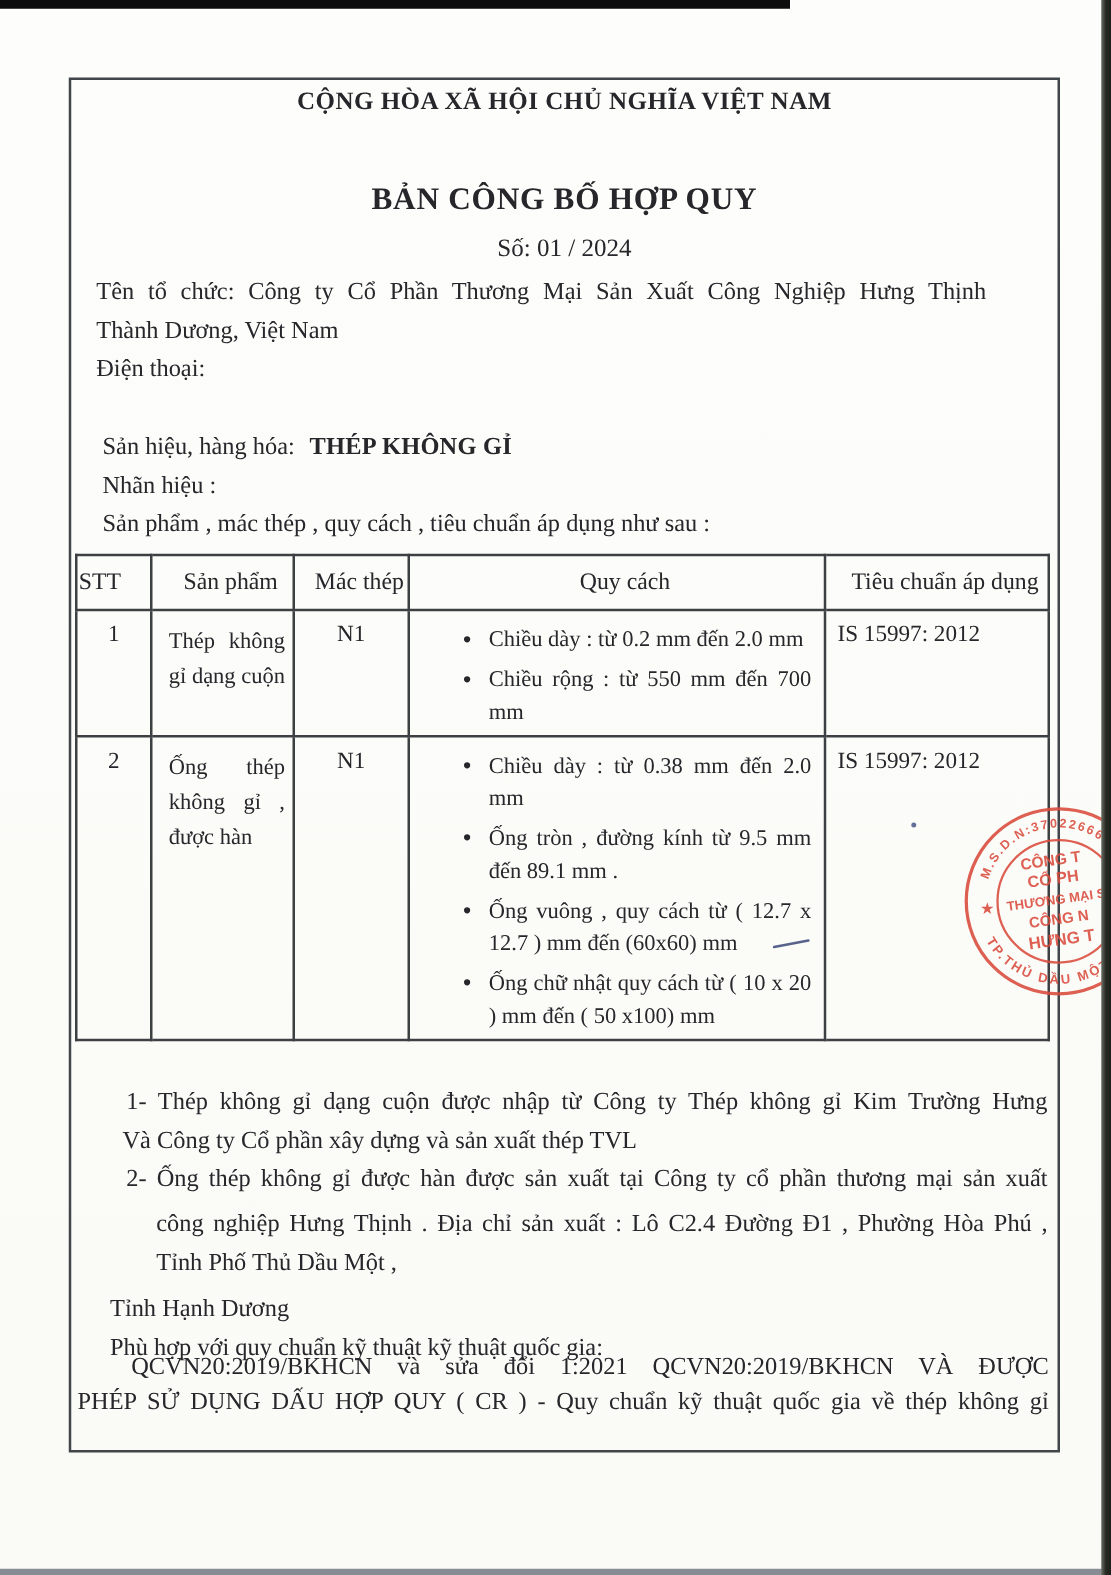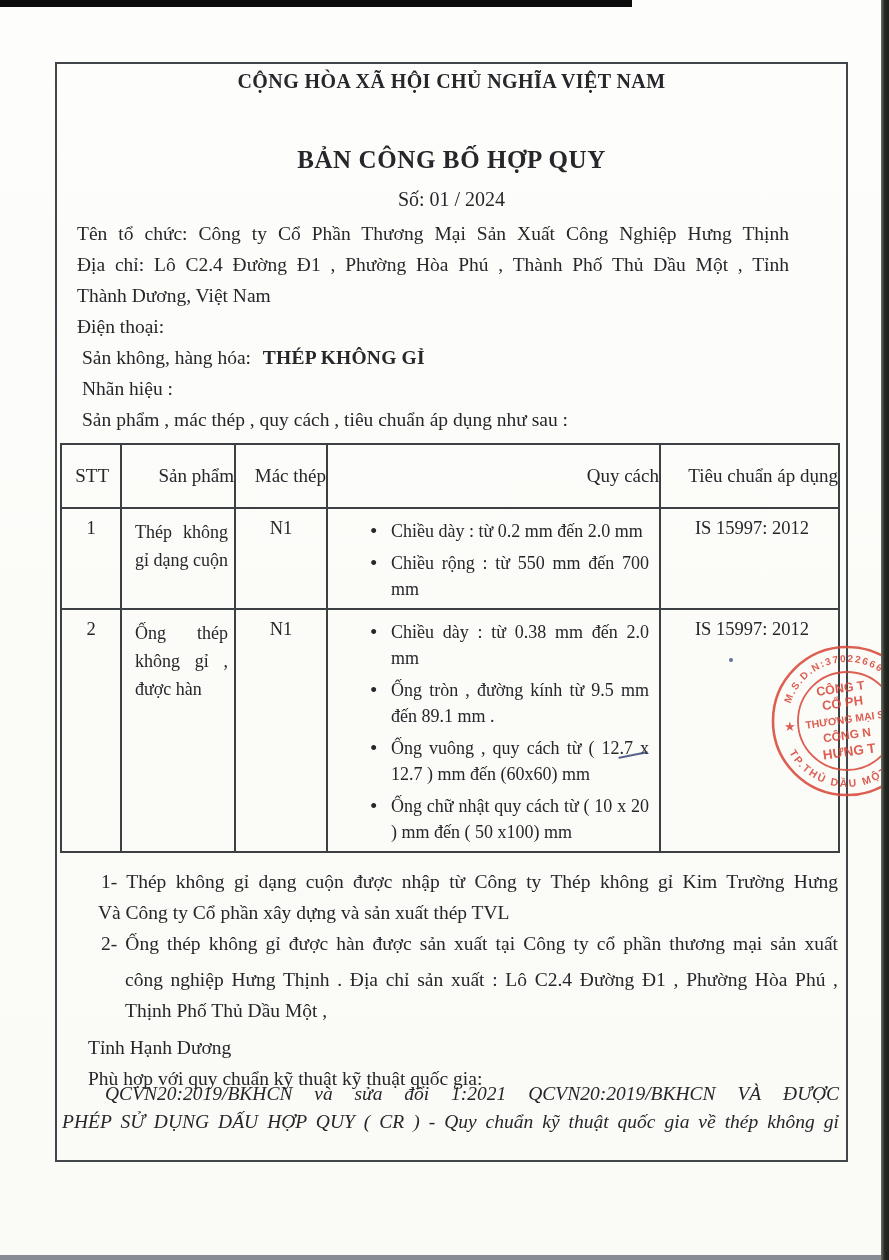--- a/index.html
+++ b/index.html
@@ -26,44 +26,44 @@
   .doc-number{top:124px;font-size:20px;}
 
   .org{top:154px;left:20px;width:712px;font-size:19.5px;}
   .org .line{line-height:31px;}
   .product{top:278px;left:25px;width:745px;font-size:19.5px;}
   .product .line{line-height:31px;}
   .product b{letter-spacing:.2px;}
 
   table.doc-table{position:absolute;left:3px;top:379px;width:778px;border-collapse:collapse;table-layout:fixed;}
   .doc-table th,.doc-table td{border:2px solid #3c4043;font-weight:normal;}
-  .doc-table th{height:40px;vertical-align:middle;text-align:right;padding:0 0 0 13px;font-size:19px;}
-  .doc-table th.c{text-align:right;padding:11px;}
+  .doc-table th{height:40px;vertical-align:middle;text-align:center;padding:0 0 0 13px;font-size:19px;}
+  .doc-table th.c{text-align:left;padding:1px;}
   .doc-table td{vertical-align:top;font-size:18px;}
   td.cc{text-align:center;padding-top:9px;font-size:18.5px;}
   td.prod{padding:9px 6px 12px 13px;line-height:28px;}
-  td.std{padding:9px 4px 0 9px;font-size:18.5px;text-align:center;}
+  td.std{padding:9px 4px 0 9px;font-size:18.5px;}
   td.specs{padding:0;}
   .specs ul{margin:0;padding:9px 10px 0 40px;list-style:none;}
   .specs li{position:relative;padding-left:23px;margin-bottom:6px;line-height:26px;}
   .specs li::before{content:"•";position:absolute;left:2px;top:0;font-size:21px;line-height:26px;}
   .ln{line-height:26px;}
 
   .notes{top:802px;left:0;width:789px;font-size:19.5px;}
   .notes .nline{line-height:31px;}
   .nl1{margin-left:44px;margin-right:8px;}
   .nl2{margin-left:41px;}
   .nl3{margin-left:44px;margin-right:8px;}
   .nl4{margin-left:68px;margin-right:8px;margin-top:5px;}
   .nl5{margin-left:68px;}
   .nl6{margin-left:31px;margin-top:6px;}
   .nl7{margin-left:31px;}
 
   .conf{top:1016px;left:5px;width:777px;font-size:19.5px;}
-  .conf .qline{line-height:28px;font-style:italic;}
+  .conf .qline{line-height:28px;}
   .q1{margin-left:43px;}
 
   .stamp{position:absolute;left:760px;top:630px;width:180px;height:180px;opacity:.88;z-index:10;}
   .stamp text{font-family:"Liberation Sans","DejaVu Sans",sans-serif;font-weight:bold;}
 
   .ink-dash{position:absolute;left:618px;top:754px;width:30px;height:2px;background:#2e3d6e;
     transform:rotate(-11deg);border-radius:2px;opacity:.8;}
   .ink-dot{position:absolute;left:729px;top:658px;width:4px;height:4px;border-radius:50%;
     background:#31427a;opacity:.75;}
 </style>
@@ -79,28 +79,27 @@
   <div class="frame">
 
     <div class="blk center nat-title">CỘNG HÒA XÃ HỘI CHỦ NGHĨA VIỆT NAM</div>
 
 
     <div class="blk center doc-title">BẢN CÔNG BỐ HỢP QUY</div>
     <div class="blk center doc-number">Số: 01 / 2024</div>
 
     <div class="blk org">
       <div class="line jl">Tên tổ chức: Công ty Cổ Phần Thương Mại Sản Xuất Công Nghiệp Hưng Thịnh</div>
-      <div class="line jl">Địa chỉ: Lô C2.4 Đường Đ1 , Phường Hòa Phú , Thành Phố Thủ Dầu Một , Tỉnh</div>
       <div class="line">Thành Dương, Việt Nam</div>
       <div class="line">Điện thoại:</div>
     </div>
 
     <div class="blk product">
       <div class="line">
-        <span>Sản không, hàng hóa:</span>
+        <span>Sản hiệu, hàng hóa:</span>
         <b style="margin-left:7px;">THÉP KHÔNG GỈ</b>
       </div>
       <div class="line">Nhãn hiệu :</div>
       <div class="line">Sản phẩm , mác thép , quy cách , tiêu chuẩn áp dụng như sau :</div>
     </div>
 
     <table class="doc-table">
       <colgroup>
         <col style="width:60px">
           <col style="width:114px">
@@ -167,21 +166,21 @@
         <td class="std">IS 15997: 2012</td>
       </tr>
     </tbody>
       </table>
 
     <div class="blk notes">
       <div class="nline nl1 jl">1- Thép không gỉ dạng cuộn được nhập từ Công ty Thép không gỉ Kim Trường Hưng</div>
       <div class="nline nl2">Và Công ty Cổ phần xây dựng và sản xuất thép TVL</div>
       <div class="nline nl3 jl">2- Ống thép không gỉ được hàn được sản xuất tại Công ty cổ phần thương mại sản xuất</div>
       <div class="nline nl4 jl">công nghiệp Hưng Thịnh . Địa chỉ sản xuất : Lô C2.4 Đường Đ1 , Phường Hòa Phú ,</div>
-      <div class="nline nl5">Thịnh Phố Thủ Dầu Một ,</div>
+      <div class="nline nl5">Tỉnh Phố Thủ Dầu Một ,</div>
       <div class="nline nl6">Tỉnh Hạnh Dương</div>
       <div class="nline nl7">Phù hợp với quy chuẩn kỹ thuật kỹ thuật quốc gia:</div>
     </div>
 
     <div class="blk conf">
       <div class="qline q1 jl">QCVN20:2019/BKHCN và sửa đổi 1:2021 QCVN20:2019/BKHCN VÀ ĐƯỢC</div>
       <div class="qline jl">PHÉP SỬ DỤNG DẤU HỢP QUY ( CR ) - Quy chuẩn kỹ thuật quốc gia về thép không gỉ</div>
     </div>
 
   </div>

